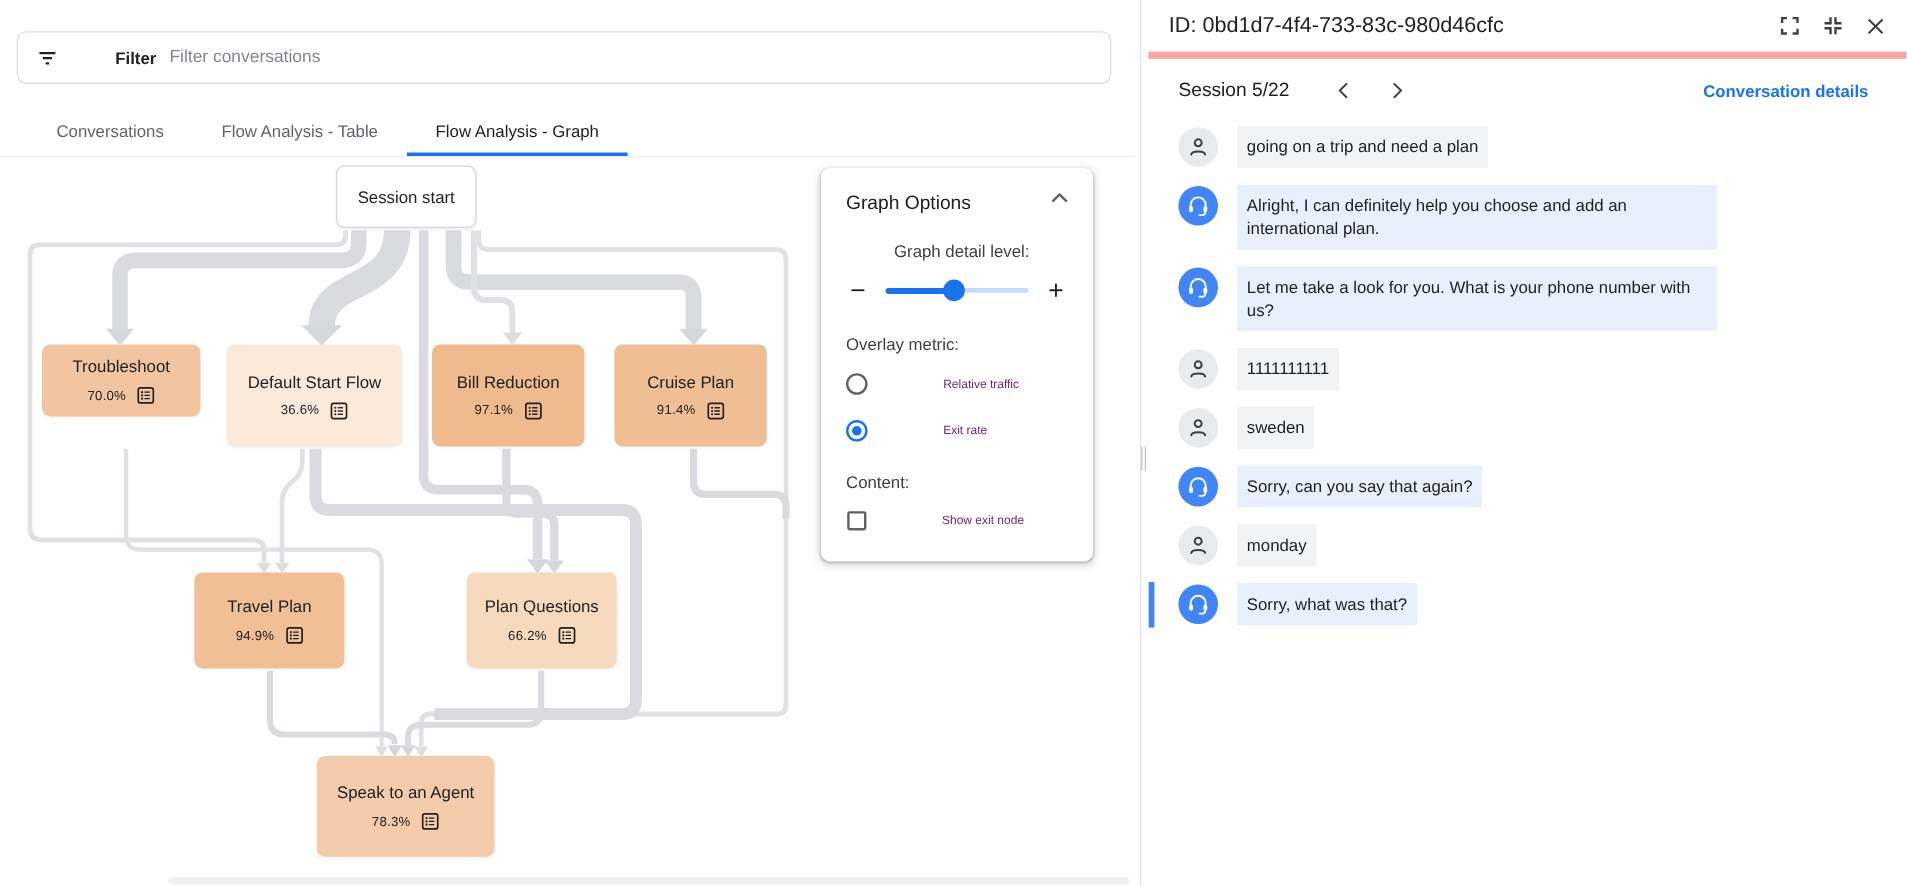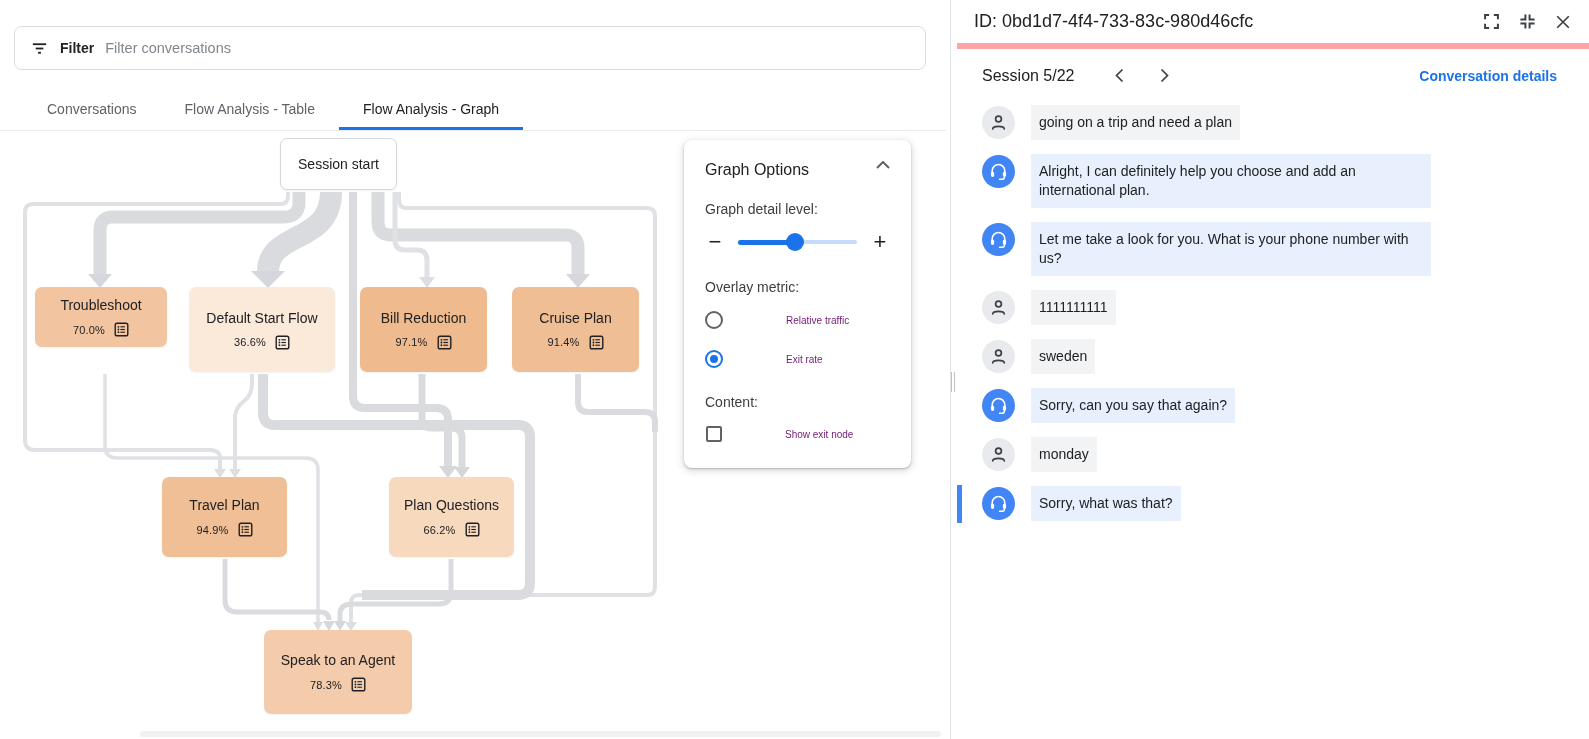--- a/index.html
+++ b/index.html
@@ -17,21 +17,21 @@
   .edge  { stroke:#D9DBDF; fill:none; }
   .edge-thin { stroke:#DFE1E5; fill:none; }
   .arrow { fill:#D5D7DC; }
   .arrow-thin { fill:#DCDEE2; }
 
   .filter-box {
     position:absolute; left:14px; top:26px; width:912px; height:44px;
     border:1px solid #DADCE0; border-radius:8px; background:#fff;
     display:flex; align-items:center; padding:0 15px; gap:11px; z-index:6;
   }
-  .filter-label { font-size:14px; font-weight:bold; color:#202124; }
+  .filter-label { font-size:14px; font-weight:bold; color:#202124;margin-left:36px; }
   .filter-placeholder { font-size:14.5px; color:#80868B; }
 
   .tabs {
     position:absolute; left:0; top:88px; width:946px; height:43px;
     border-bottom:1px solid #E8EAED; display:flex; padding-left:23px; z-index:6; background:#fff;
   }
   .tab {
     padding:0 24px; display:flex; align-items:center; font-size:14px; font-weight:500;
     color:#5F6368; cursor:pointer; white-space:nowrap;
   }
@@ -54,21 +54,21 @@
   .node-pct { font-size:11px; color:#202124; letter-spacing:.2px; }
 
   .options-card {
     position:absolute; left:684px; top:140px; width:227px; z-index:7;
     background:#fff; border-radius:8px; padding:21px 21px 26px 21px;
     box-shadow:0 1px 2px rgba(60,64,67,.3), 0 2px 6px 2px rgba(60,64,67,.15);
   }
   .options-head { display:flex; align-items:flex-start; justify-content:space-between; }
   .options-title { font-size:16px; color:#202124; }
   .opt-label { font-size:14px; color:#3C4043; }
-  .mt20 { margin-top:22px; } .mt26 { margin-top:28px; } .mt24 { margin-top:26px; }
+  .mt20 { margin-top:22px;margin-left:40px; } .mt26 { margin-top:28px; } .mt24 { margin-top:26px; }
   .slider-row { margin-top:16px; display:flex; align-items:center; }
   .slider-btn { font-size:22px; line-height:18px; color:#202124; cursor:pointer; width:20px; text-align:center; user-select:none; }
   .slider-track { position:relative; flex:1; height:18px; margin:0 13px; cursor:pointer; }
   .slider-rail { position:absolute; left:0; right:0; top:7px; height:4px; border-radius:2px; background:#C6DAFB; }
   .slider-fill { position:absolute; left:0; top:6.5px; height:5px; border-radius:3px; background:#1A73E8; }
   .slider-knob { position:absolute; top:0; width:18px; height:18px; border-radius:50%; background:#1A73E8; margin-left:-9px; }
   .choice-row { display:flex; align-items:center; gap:15px; margin-top:16px; cursor:pointer; }
   .choice-row + .choice-row { margin-top:21px; }
   .radio { width:18px; height:18px; border-radius:50%; border:2px solid #5F6368; position:relative; flex:none; }
   .radio.checked { border-color:#1A73E8; }

